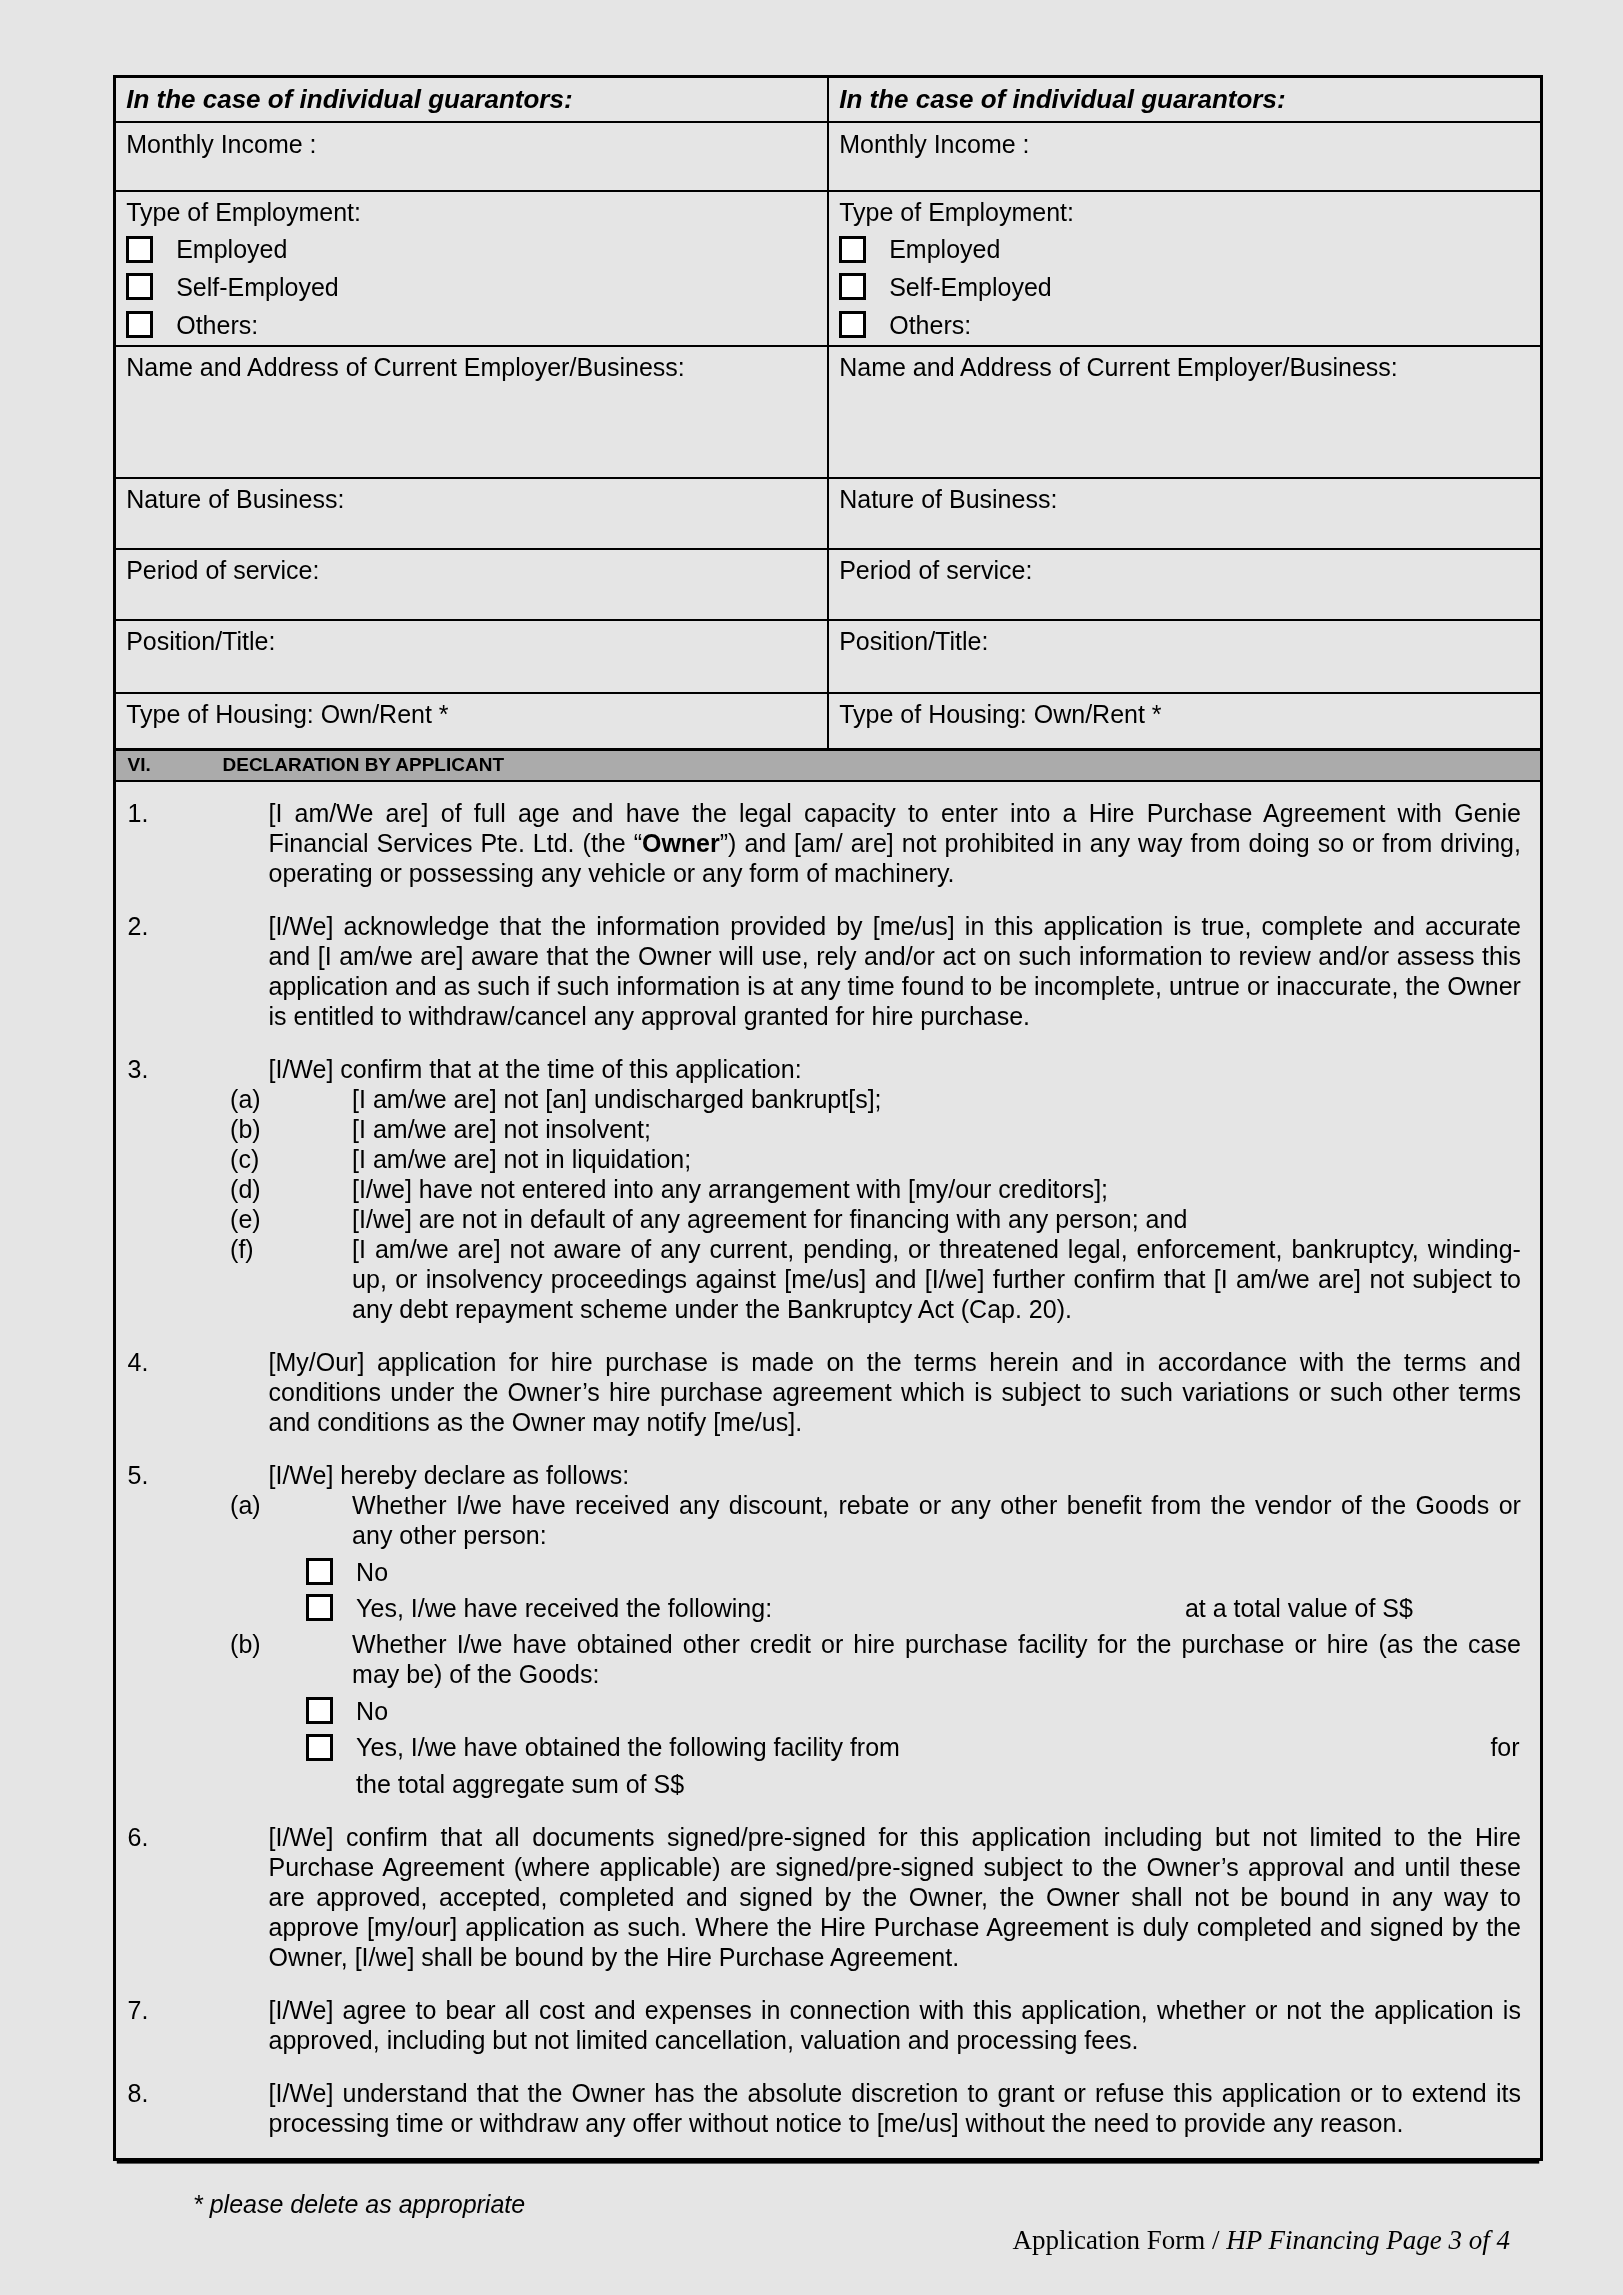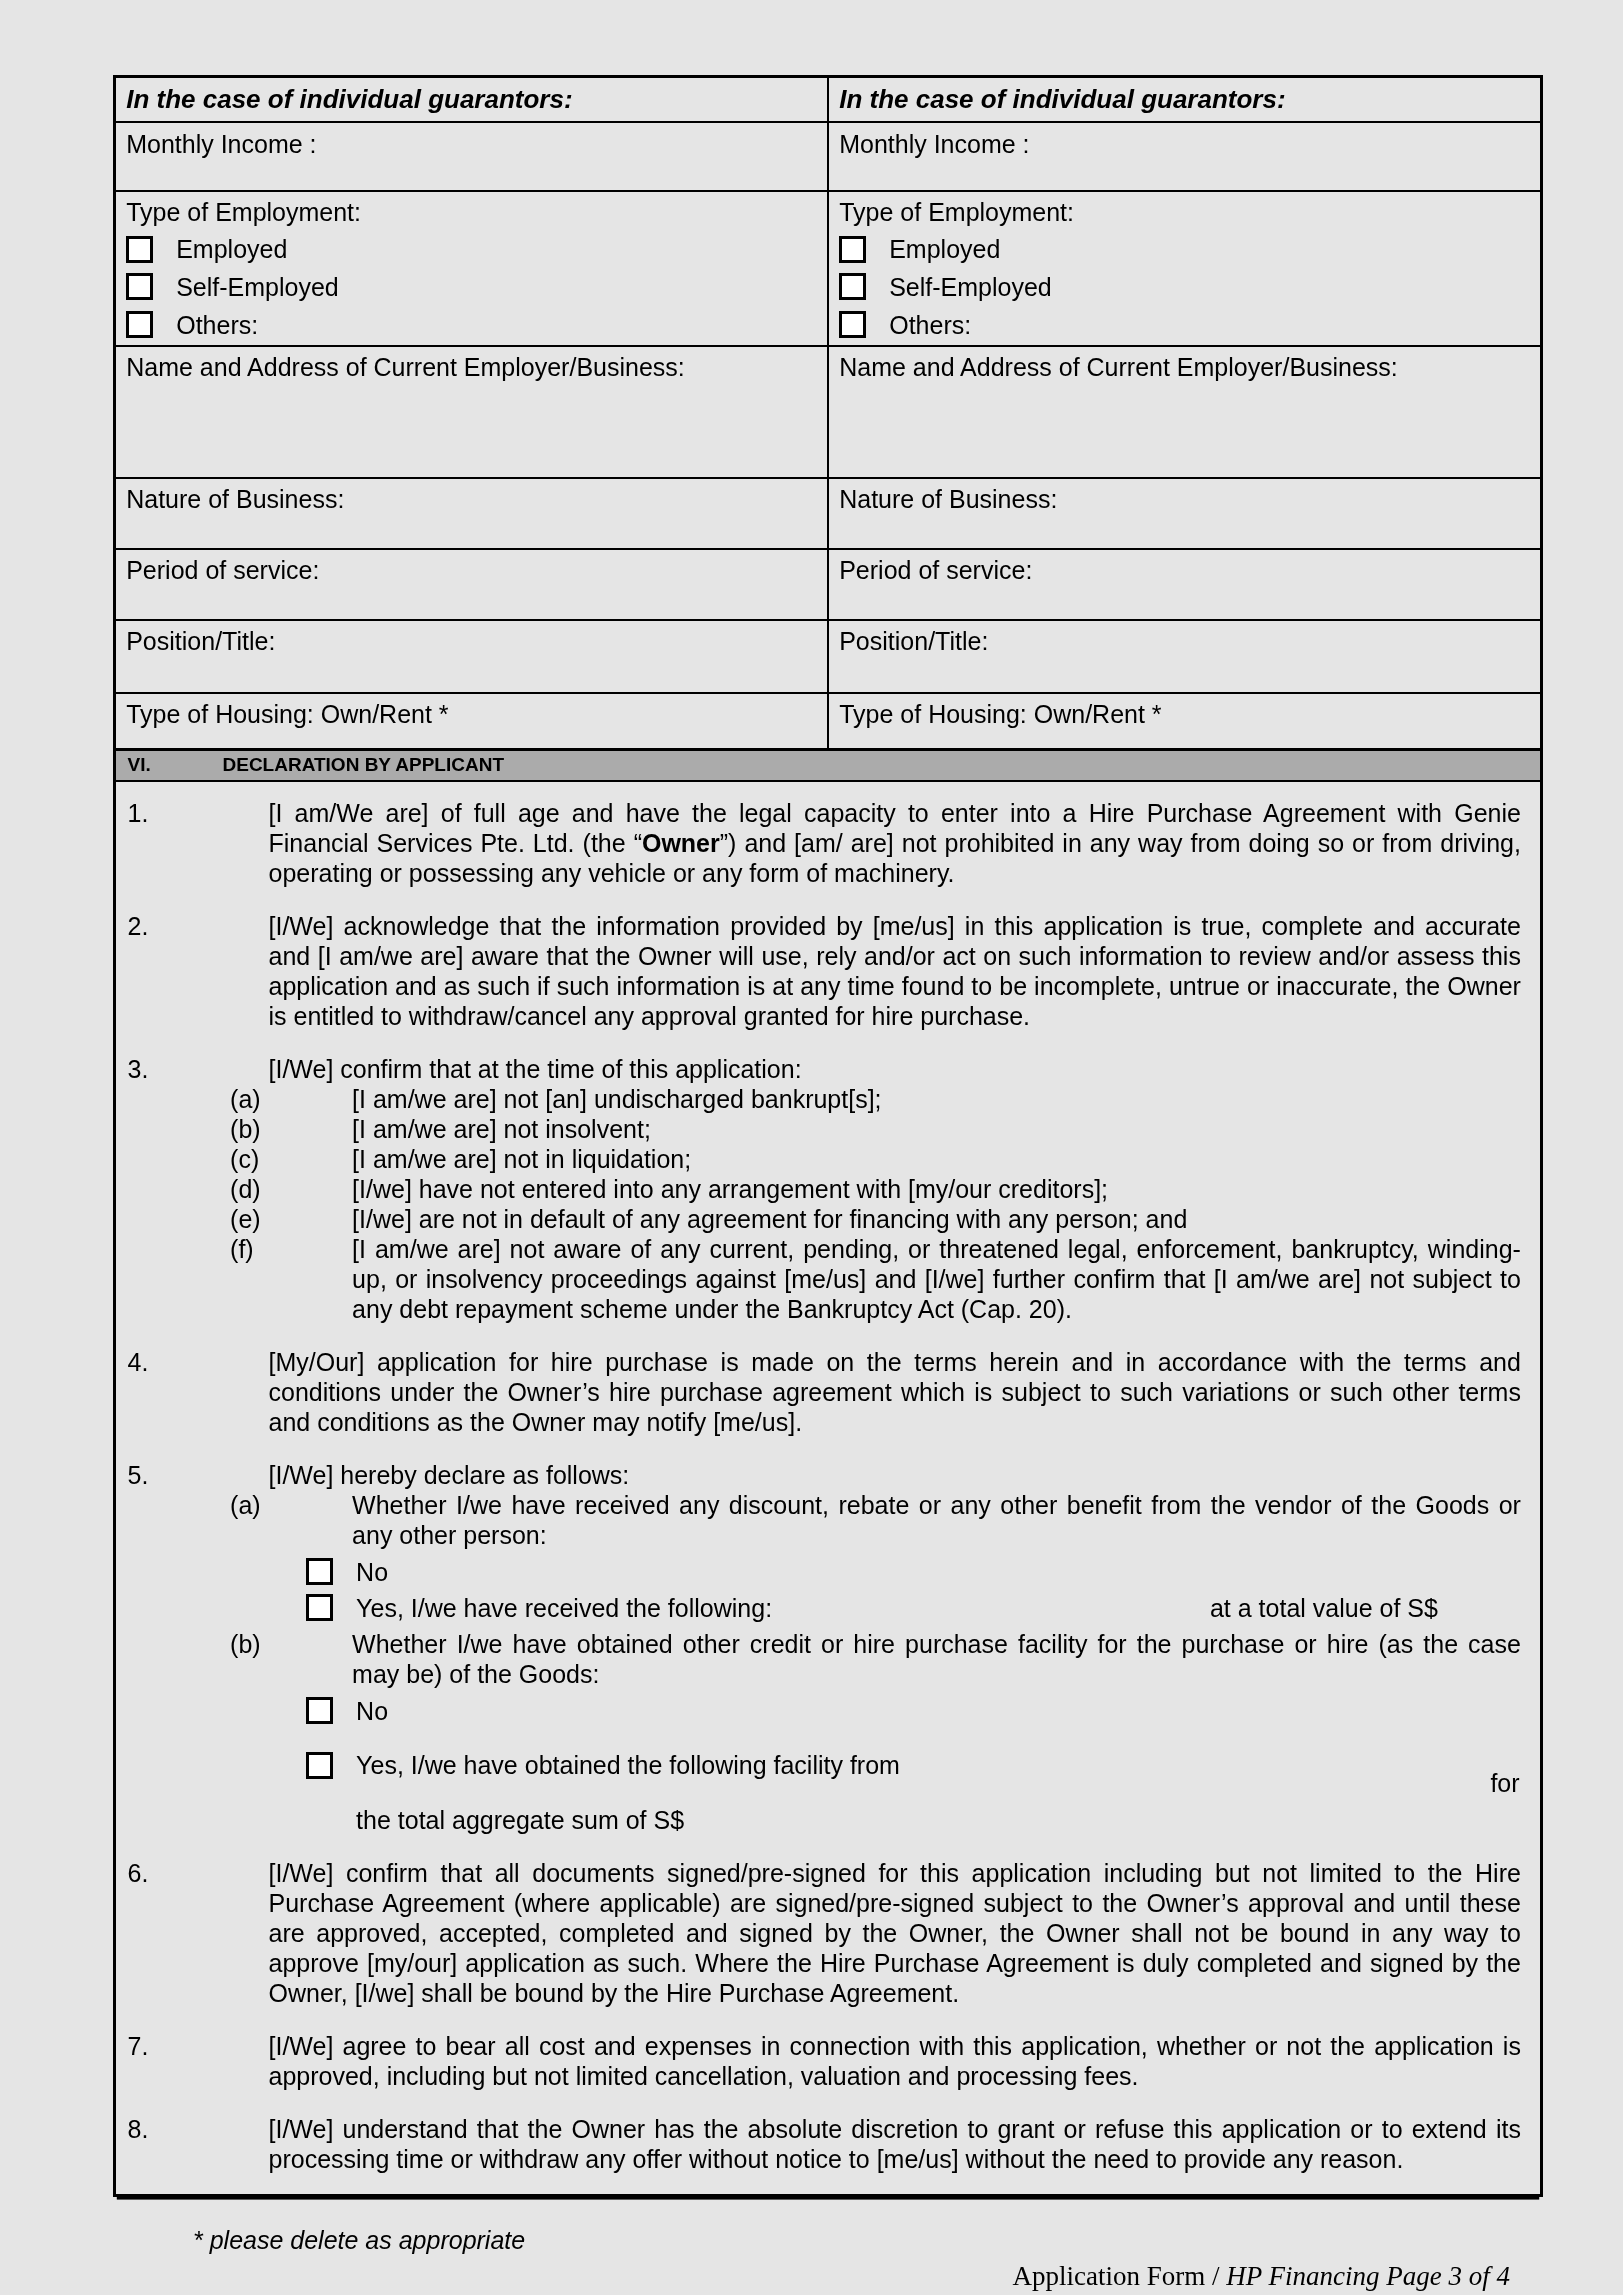--- a/index.html
+++ b/index.html
@@ -50,22 +50,22 @@
   .item:first-child { margin-top:0; }
   .inum { }
   .itext { padding-right:2.5px; }
   .ipara { text-align:justify;margin-left:46px; }
   .sub { display:grid; grid-template-columns:76px 1fr; margin-left:7.6px; }
   .slet { }
   .stext { }
 
   .cbline { display:flex; align-items:center; margin:6.4px 0; }
   .cbline .cb { margin-right:23px; }
-  .suffix-mid { margin-left:auto; margin-right:83px; white-space:nowrap; }
-  .suffix-right { margin-left:auto; margin-right:1.3px; white-space:nowrap;margin-top:36px; }
+  .suffix-mid { margin-left:auto; margin-right:108px; white-space:nowrap; }
+  .suffix-right { margin-left:auto; margin-right:1.3px; white-space:nowrap; }
   .cbwrap { padding-left:50px; }
 
   
   .footnote { margin:28px 0 0 80px; font-style:italic; font-size:25px; line-height:30px; }
   .page-label {
     margin-top:5.1px; text-align:right; padding-right:33px;
     font-family:"Liberation Serif", serif; font-size:27px; line-height:32px;
   }
   .page-label .ital { font-style:italic; }
 </style>

